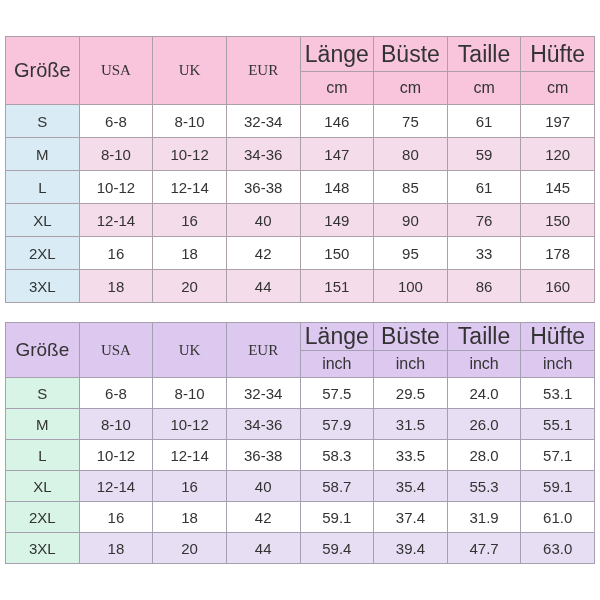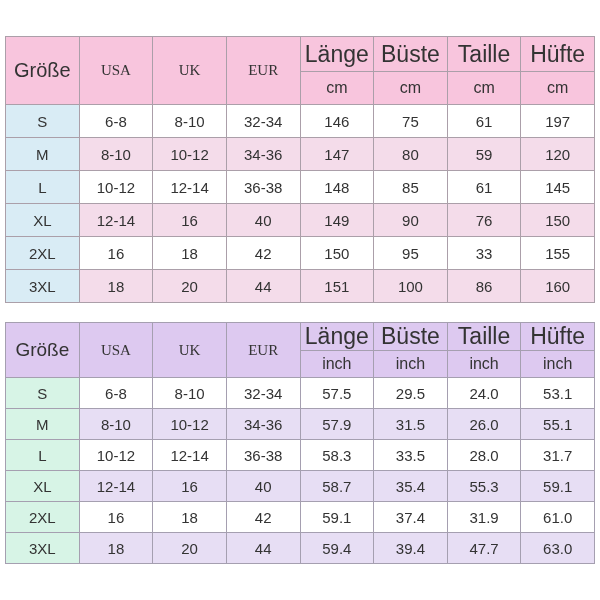--- a/index.html
+++ b/index.html
@@ -116,21 +116,21 @@
           <td>150</td>
         </tr>
         <tr>
           <td>2XL</td>
           <td>16</td>
           <td>18</td>
           <td>42</td>
           <td>150</td>
           <td>95</td>
           <td>33</td>
-          <td>155</td>
+          <td>178</td>
         </tr>
         <tr>
           <td>3XL</td>
           <td>18</td>
           <td>20</td>
           <td>44</td>
           <td>151</td>
           <td>100</td>
           <td>86</td>
           <td>160</td>
@@ -179,21 +179,21 @@
           <td>55.1</td>
         </tr>
         <tr>
           <td>L</td>
           <td>10-12</td>
           <td>12-14</td>
           <td>36-38</td>
           <td>58.3</td>
           <td>33.5</td>
           <td>28.0</td>
-          <td>31.7</td>
+          <td>57.1</td>
         </tr>
         <tr>
           <td>XL</td>
           <td>12-14</td>
           <td>16</td>
           <td>40</td>
           <td>58.7</td>
           <td>35.4</td>
           <td>55.3</td>
           <td>59.1</td>

